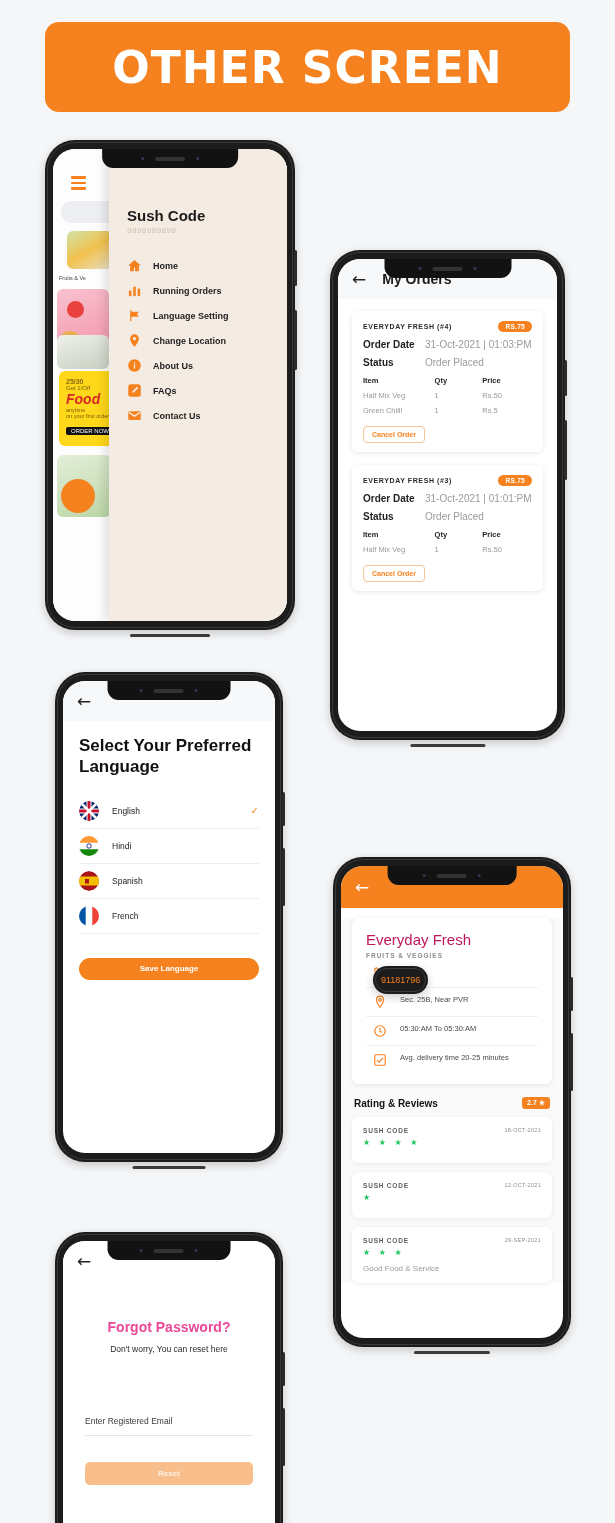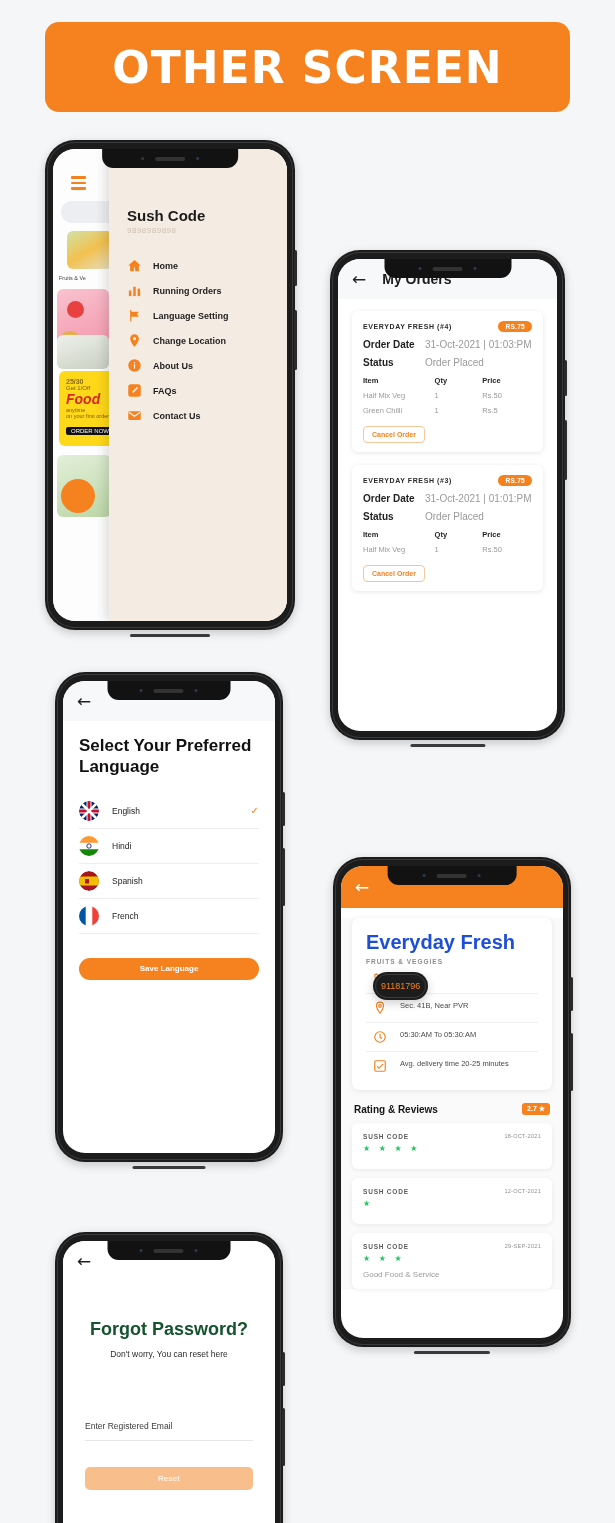--- a/index.html
+++ b/index.html
@@ -154,21 +154,21 @@
   }
 
   
   #phone4 { left: 333px; top: 857px; width: 238px; height: 490px; }
   .p4-head { height: 42px; background: #f5821f; display: flex; align-items: center; padding-left: 14px; position:relative; z-index:35;}
   .p4-body { background: #fafafa; padding: 0 11px; }
   .info-card {
     background: #fff; border-radius: 7px; padding: 13px 14px 10px;
     box-shadow: 0 1px 6px rgba(0,0,0,0.08); margin-top: 10px;
   }
-  .rest-name { font-size: 20px; font-weight: bold; color: #1d4ed8; }
+  .rest-name { font-size: 15px; font-weight: normal; color: #be185d; }
   .rest-sub { font-size: 6.5px; font-weight: bold; letter-spacing: 1px; color: #8d8d8d; margin-top: 4px; }
   .info-row { display: flex; align-items: flex-start; gap: 13px; padding: 7px 0 7px 7px; border-bottom: 1px solid #f0f0f0; }
   .info-row:last-child { border-bottom: none; }
   .info-ic { width: 14px; height: 14px; flex: 0 0 14px; color: #f5821f; }
   .info-ic svg { width: 14px; height: 14px; display: block; }
   .info-txt { font-size: 7.5px; color: #4a4a4a; }
   .info-txt.phone { color: #f5821f; font-size: 9px; }
   .rr-head { display: flex; align-items: center; justify-content: space-between; margin: 13px 2px 8px; }
   .rr-title { font-size: 10px; font-weight: bold; color: #141414; }
   .rr-badge { background: #f5821f; color: #fff; font-size: 7px; font-weight: bold; border-radius: 3px; padding: 2px 5px; }
@@ -179,21 +179,21 @@
   .rv-top { display: flex; align-items: flex-start; justify-content: space-between; }
   .rv-user { font-size: 6.5px; font-weight: bold; letter-spacing: .8px; color: #5d5d5d; }
   .rv-date { font-size: 5.5px; color: #8f8f8f; letter-spacing: .3px; }
   .rv-stars { margin-top: 4px; color: #22c55e; font-size: 8px; letter-spacing: 3px; font-family: "DejaVu Sans", sans-serif; }
   .rv-text { font-size: 8px; color: #9b9b9b; margin-top: 7px; }
 
   
   #phone5 { left: 55px; top: 1232px; width: 228px; height: 340px; }
   .p5-head { height: 40px; background: #fff; display: flex; align-items: center; padding-left: 14px; position:relative; z-index:35;}
   .p5-body { background: #fff; padding: 0 22px; text-align: center; }
-  .p5-title { font-size: 18px; font-weight: bold; color: #14532d; margin-top: 38px; }
+  .p5-title { font-size: 14px; font-weight: bold; color: #ec4899; margin-top: 38px; }
   .p5-sub { font-size: 8.5px; color: #2b2b2b; margin-top: 9px; }
   .p5-field {
     margin-top: 62px; text-align: left;
     font-size: 8.5px; color: #3a3a3a; padding-bottom: 9px;
     border-bottom: 1px solid #e6e6e6;
   }
   .reset-btn {
     margin-top: 26px; height: 23px; background: #f8bf8c; border-radius: 5px;
     display: flex; align-items: center; justify-content: center;
     color: #fdf0e3; font-size: 8px; font-weight: bold;
@@ -515,21 +515,21 @@
           <span class="info-txt phone">91181796</span>
         </div>
 
         <div class="info-row">
           <span class="info-ic">
             <svg viewBox="0 0 24 24" fill="none" stroke="#f5821f" stroke-width="2">
                 <path d="M12 2C8.5 2 6 4.8 6 8.3 6 13 12 21 12 21s6-8 6-12.7C18 4.8 15.5 2 12 2z"></path>
                 <circle cx="12" cy="8.4" r="2.2"></circle>
               </svg>
           </span>
-          <span class="info-txt">Sec. 41B, Near PVR</span>
+          <span class="info-txt">Sec. 25B, Near PVR</span>
         </div>
 
         <div class="info-row">
           <span class="info-ic">
             <svg viewBox="0 0 24 24" fill="none" stroke="#f5821f" stroke-width="2">
                 <circle cx="12" cy="12" r="9"></circle>
                 <path d="M12 7v5.5l3.5 2"></path>
               </svg>
           </span>
           <span class="info-txt">05:30:AM To 05:30:AM</span>

